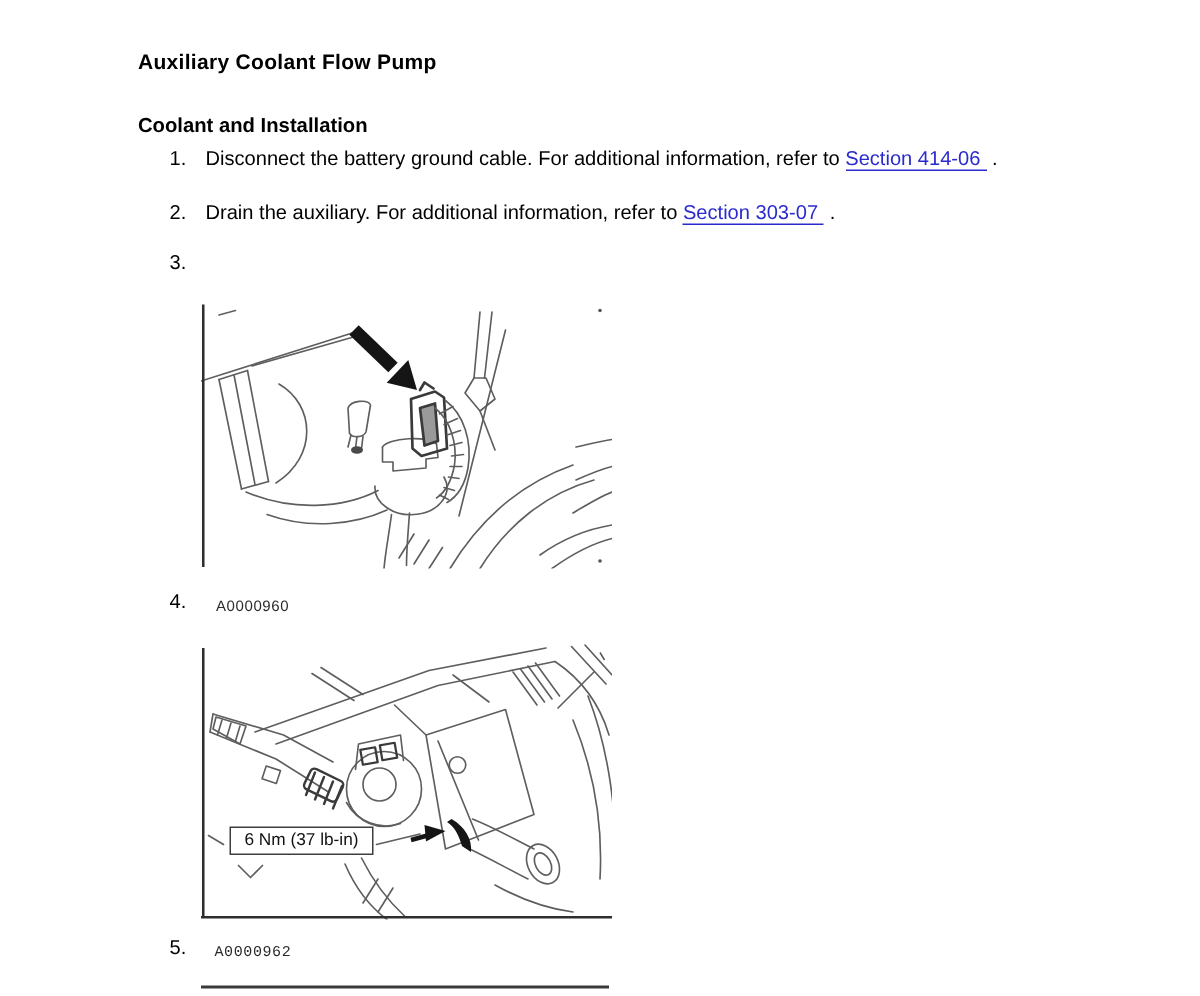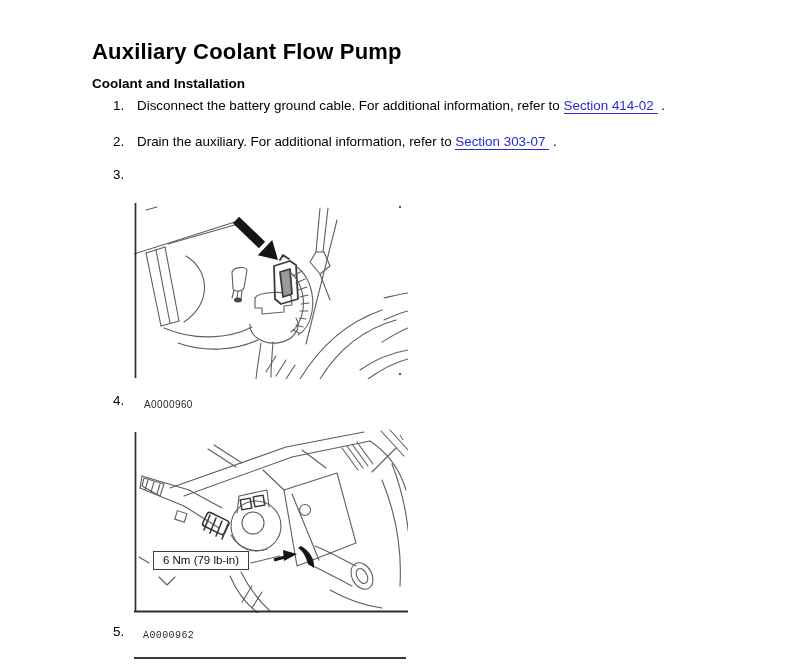--- a/index.html
+++ b/index.html
@@ -1,21 +1,21 @@
 <!DOCTYPE html>
 <html><head>
 <meta charset="utf-8">
 <style>
   html,body{margin:0;padding:0;background:#ffffff;}
   .page{
     position:relative;width:800px;height:664px;background:#ffffff;overflow:hidden;
     font-family:"Liberation Sans","DejaVu Sans",sans-serif;color:#000;
   }
   .title{
-    position:absolute;left:92px;top:24px;font-size:22px;font-weight:bold;
+    position:absolute;left:92px;top:24px;font-size:14px;font-weight:bold;
     letter-spacing:0.2px;white-space:nowrap;
   }
   .subtitle{
     position:absolute;left:92px;top:65px;font-size:13.5px;font-weight:bold;white-space:nowrap;
   }
   .step{
     position:absolute;left:113px;width:600px;font-size:13.4px;line-height:17px;
     display:flex;color:#000;
   }
   .step .num{flex:none;width:24px;}
@@ -42,21 +42,21 @@
 </head>
 <body>
 
 <div class="page">
 
   <h1 class="title">Auxiliary Coolant Flow Pump</h1>
   <h2 class="subtitle">Coolant and Installation</h2>
 
   <div class="step" style="top:97px;">
     <span class="num">1.</span>
-    <span class="txt"><span>Disconnect the battery ground cable. For additional information, refer to </span><a class="seclink" href="#">Section 414-02</a><span> .</span></span>
+    <span class="txt"><span>Disconnect the battery ground cable. For additional information, refer to </span><a class="seclink" href="#">Section 414-06</a><span> .</span></span>
   </div>
 
   <div class="step" style="top:133px;">
     <span class="num">2.</span>
     <span class="txt"><span>Drain the auxiliary. For additional information, refer to </span><a class="seclink" href="#">Section 303-07</a><span> .</span></span>
   </div>
 
   <div class="step" style="top:166px;">
     <span class="num">3.</span>
   </div>
@@ -188,21 +188,21 @@
       </g>
 
       <path d="M140 132 L151 129" stroke="#151515" stroke-width="3"></path>
       <path d="M163 126 L149 122 L150 133 Z" fill="#151515" stroke="none"></path>
       <path d="M167 118 C176 123 181 132 180 140 L174 136 C172 129 169 123 164 120 Z" fill="#151515" stroke="none"></path>
 
       <line x1="1.5" y1="4" x2="1.5" y2="184" stroke="#2e2e2e" stroke-width="1.7"></line>
       <line x1="0" y1="183.5" x2="274" y2="183.5" stroke="#2e2e2e" stroke-width="1.8"></line>
       <path d="M266 7 L269 12" stroke="#555" stroke-width="1"></path>
     </svg>
-    <span class="torque-box">6 Nm (79 lb-in)</span>
+    <span class="torque-box">6 Nm (37 lb-in)</span>
     <span class="fig-label" style="left:9px;top:162px;font-family:Liberation Mono, monospace;">A0000962</span>
   </div>
 
   <div class="step" style="top:623px;">
     <span class="num">5.</span>
   </div>
 
   <div class="next-fig-edge"></div>
 
 </div>

